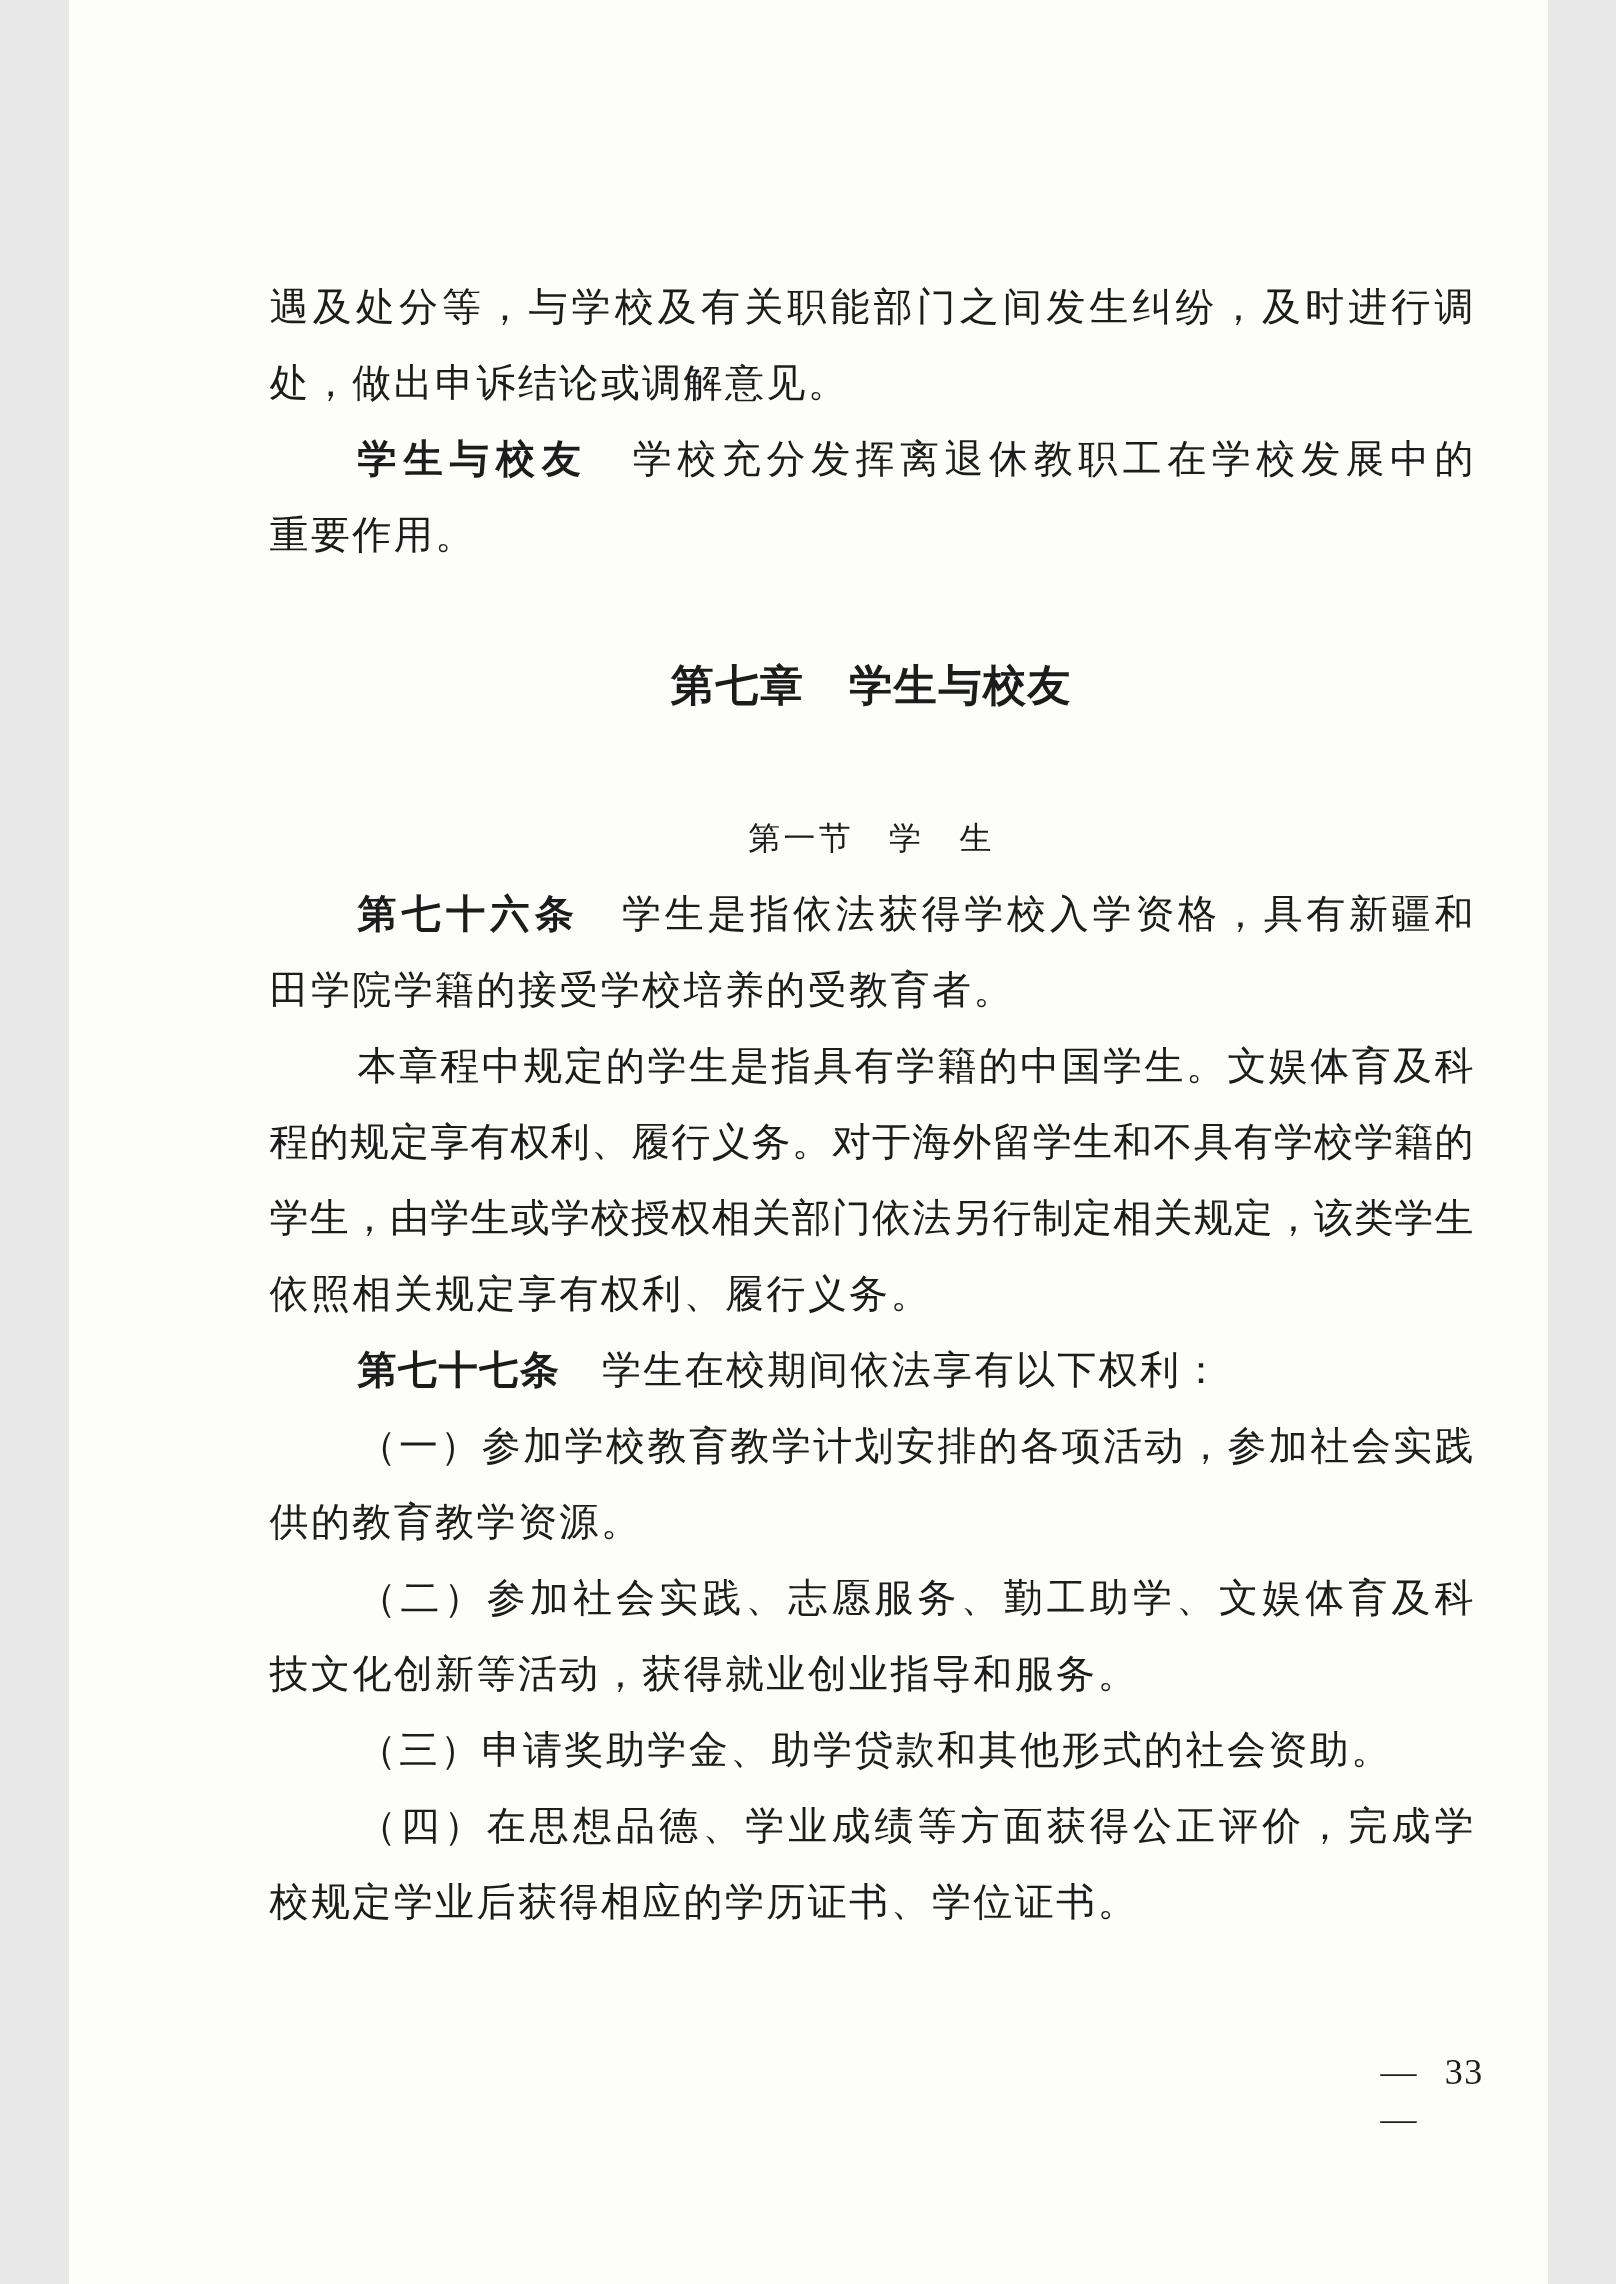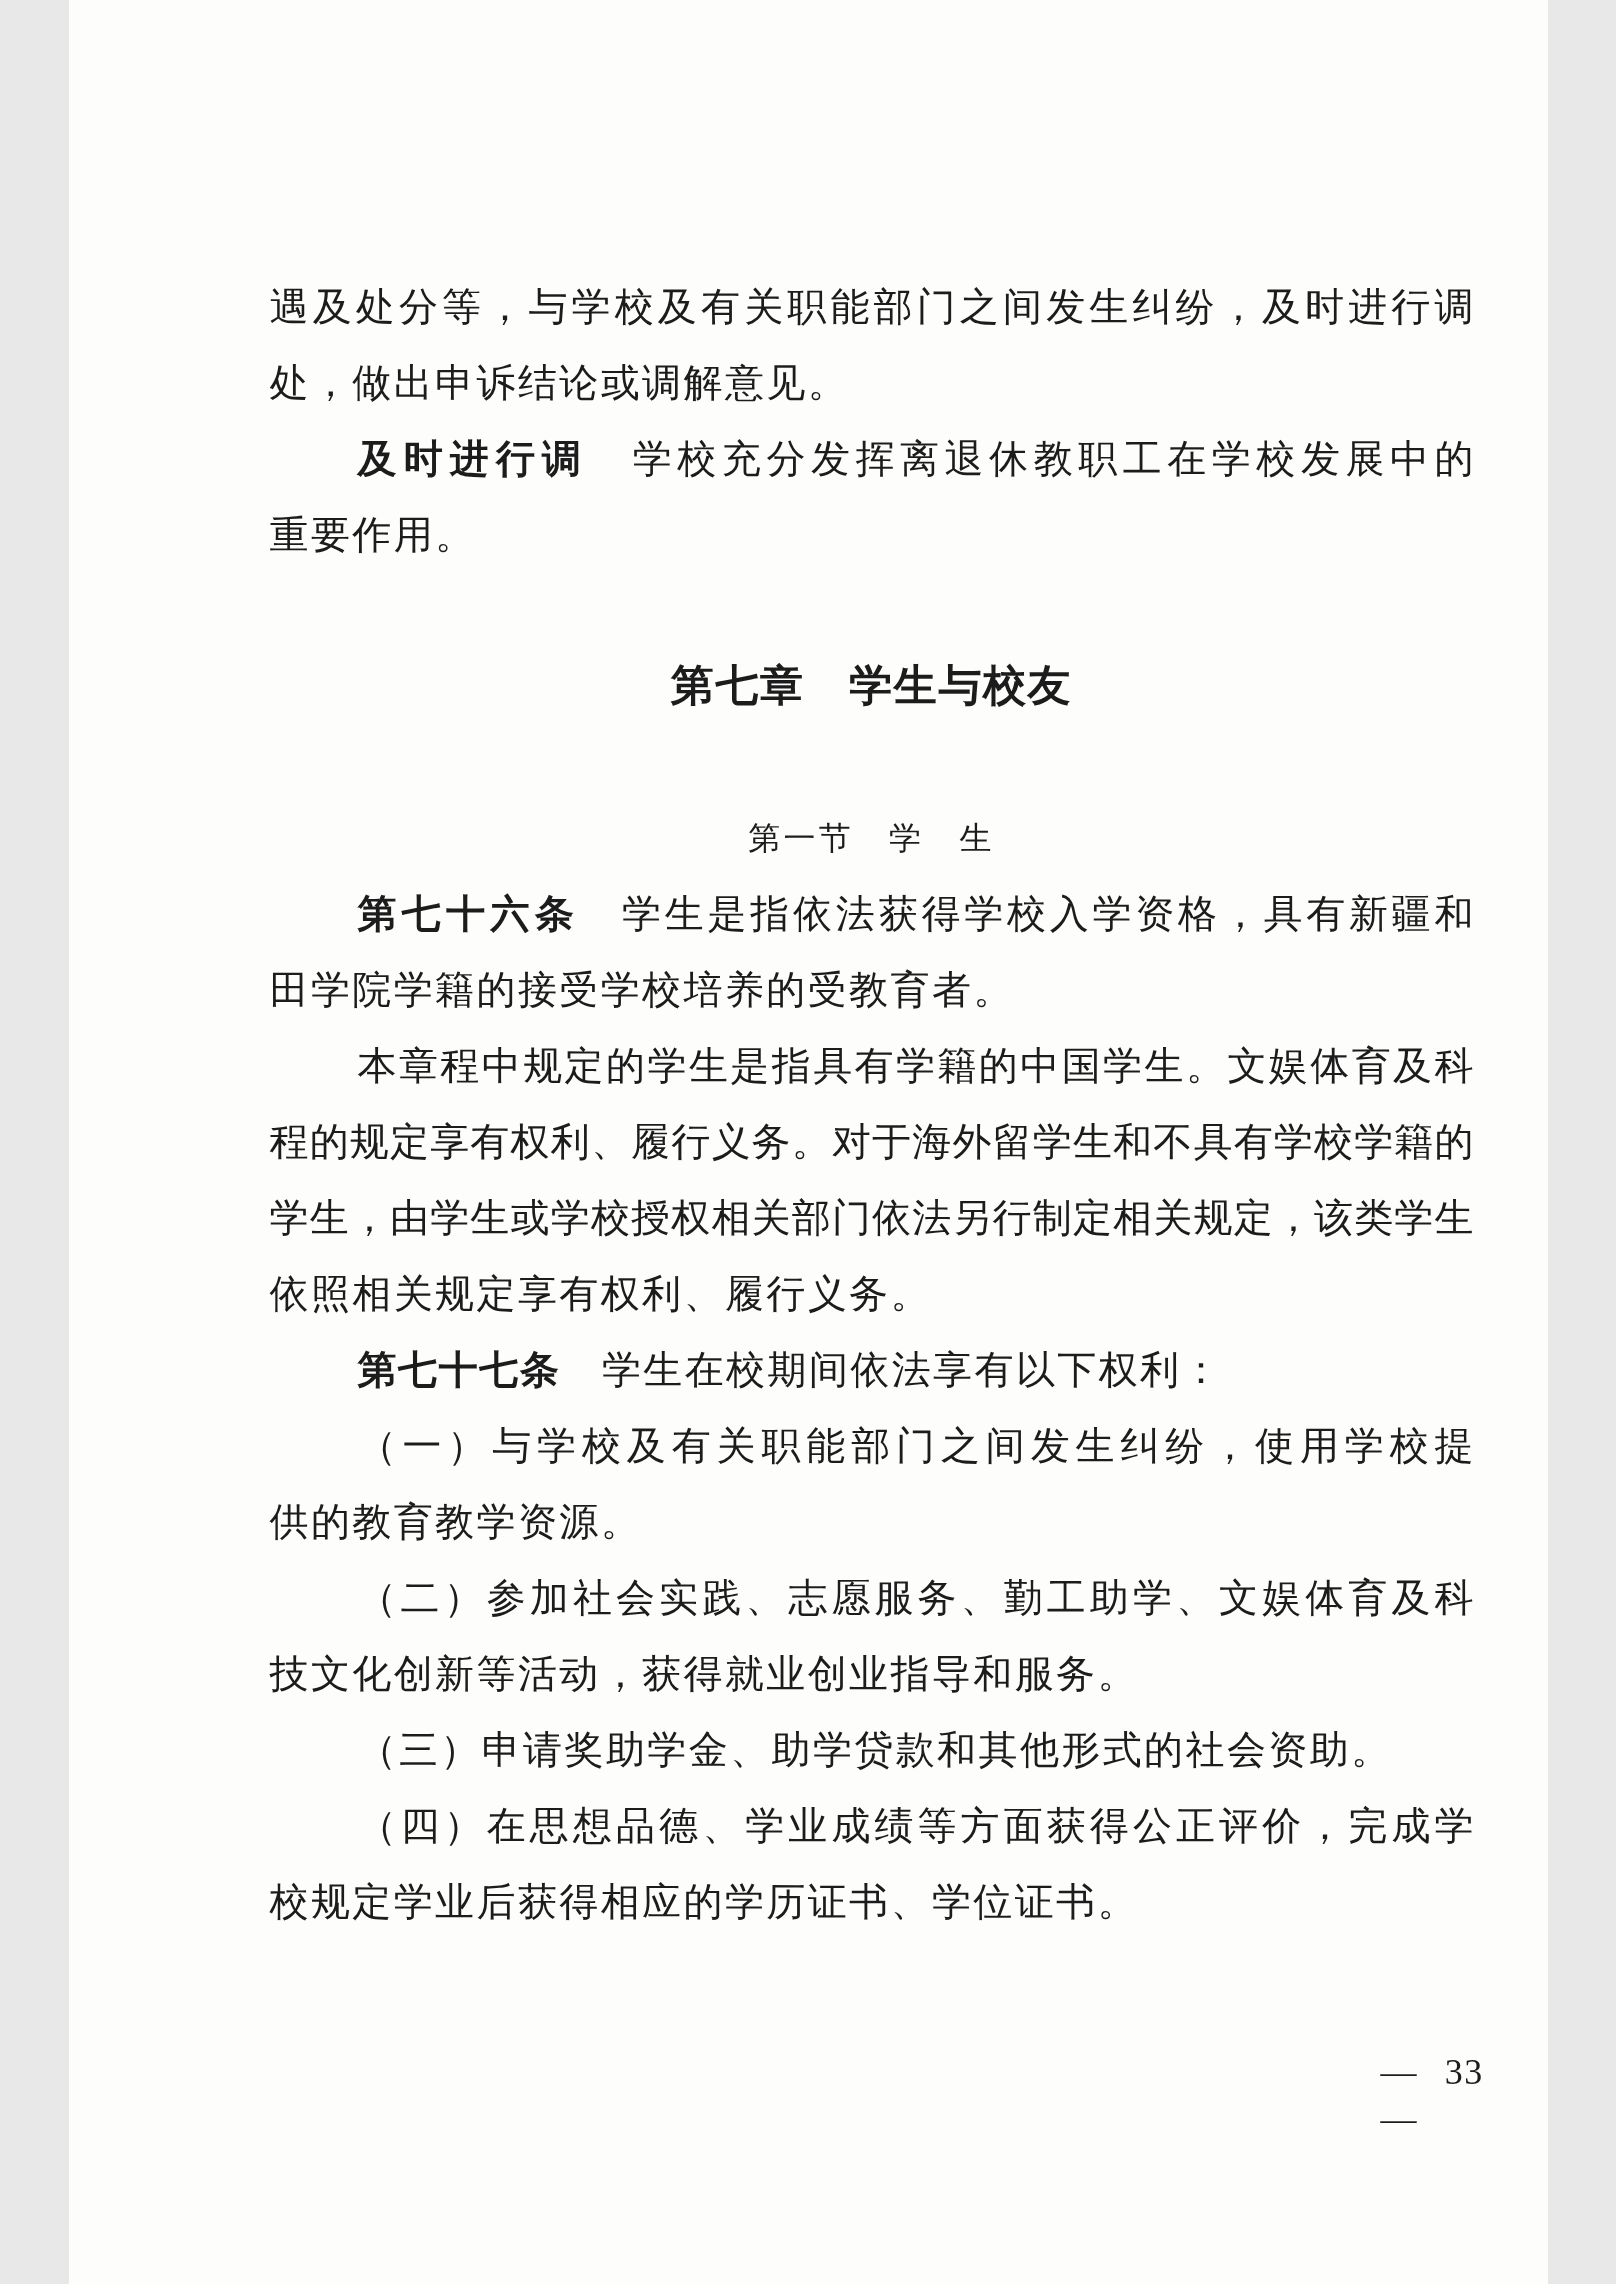--- a/index.html
+++ b/index.html
@@ -65,32 +65,32 @@
     color:var(--ink,#1d1d1d);
   }
 </style>
 </head>
 <body>
 
 <main class="page">
   <div class="text-block">
       <div class="line justify">遇及处分等，与学校及有关职能部门之间发生纠纷，及时进行调</div>
       <div class="line">处，做出申诉结论或调解意见。</div>
-      <div class="line justify indent"><b class="em">及时进行调</b>　学校充分发挥离退休教职工在学校发展中的</div>
+      <div class="line justify indent"><b class="em">学生与校友</b>　学校充分发挥离退休教职工在学校发展中的</div>
       <div class="line">重要作用。</div>
       <div class="line chapter">第七章　学生与校友</div>
       <div class="line section">第一节　学　生</div>
       <div class="line justify indent"><b class="em">第七十六条</b>　学生是指依法获得学校入学资格，具有新疆和</div>
       <div class="line">田学院学籍的接受学校培养的受教育者。</div>
       <div class="line justify indent">本章程中规定的学生是指具有学籍的中国学生。文娱体育及科</div>
       <div class="line justify">程的规定享有权利、履行义务。对于海外留学生和不具有学校学籍的</div>
       <div class="line justify">学生，由学生或学校授权相关部门依法另行制定相关规定，该类学生</div>
       <div class="line">依照相关规定享有权利、履行义务。</div>
       <div class="line indent"><b class="em">第七十七条</b>　学生在校期间依法享有以下权利：</div>
-      <div class="line justify indent">（一）与学校及有关职能部门之间发生纠纷，使用学校提</div>
+      <div class="line justify indent">（一）参加学校教育教学计划安排的各项活动，参加社会实践</div>
       <div class="line">供的教育教学资源。</div>
       <div class="line justify indent">（二）参加社会实践、志愿服务、勤工助学、文娱体育及科</div>
       <div class="line">技文化创新等活动，获得就业创业指导和服务。</div>
       <div class="line indent">（三）申请奖助学金、助学贷款和其他形式的社会资助。</div>
       <div class="line justify indent">（四）在思想品德、学业成绩等方面获得公正评价，完成学</div>
       <div class="line">校规定学业后获得相应的学历证书、学位证书。</div>
     </div>
   <div class="page-number">— 33 —</div>
 </main>
 

